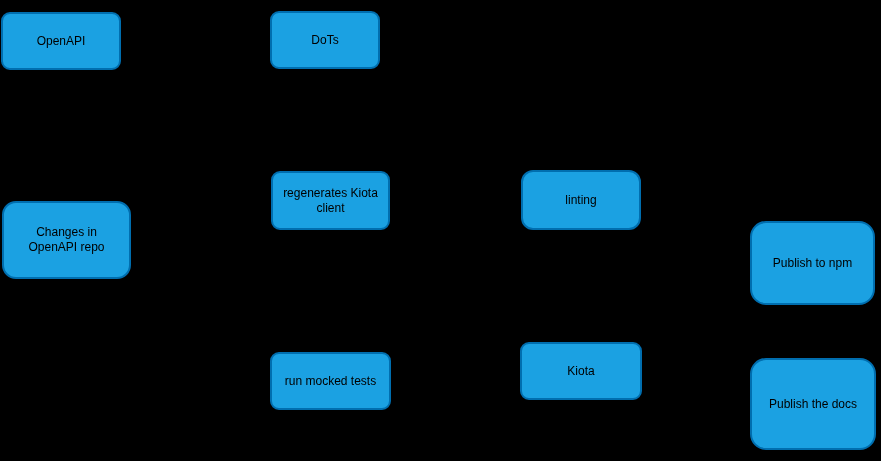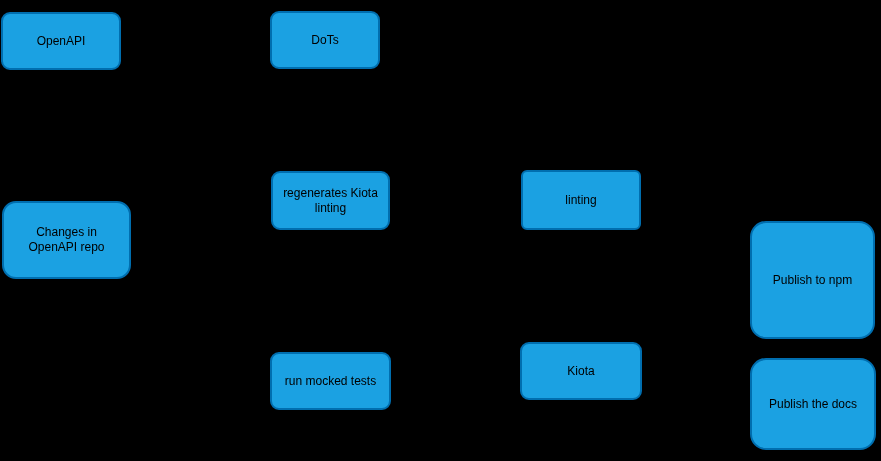--- a/index.html
+++ b/index.html
@@ -31,42 +31,42 @@
   }
   .node .label {
     display: block;
     width: 100%;
     word-wrap: break-word;
   }
   
   .n-openapi        { left: 1px;   top: 12px;  width: 120px; height: 58px; border-radius: 9px;  }
   .n-dots           { left: 270px; top: 11px;  width: 110px; height: 58px; border-radius: 9px;  }
   .n-regenerates    { left: 271px; top: 171px; width: 119px; height: 59px; border-radius: 9px;  }
-  .n-linting        { left: 521px; top: 170px; width: 120px; height: 60px; border-radius: 6px;  }
+  .n-linting        { left: 521px; top: 170px; width: 120px; height: 60px; border-radius: 12px;  }
   .n-changes        { left: 2px;   top: 201px; width: 129px; height: 78px; border-radius: 14px; }
-  .n-publish-npm    { left: 750px; top: 221px; width: 125px; height: 118px; border-radius: 16px; }
+  .n-publish-npm    { left: 750px; top: 221px; width: 125px; height: 84px; border-radius: 16px; }
   .n-run-mocked     { left: 270px; top: 352px; width: 121px; height: 58px; border-radius: 9px;  }
   .n-merge          { left: 520px; top: 342px; width: 122px; height: 58px; border-radius: 9px;  }
   .n-publish-docs   { left: 750px; top: 358px; width: 126px; height: 92px; border-radius: 16px; }
 </style>
 </head>
 <body>
 
 <div class="canvas">
 
   <div class="node n-openapi">
     <span class="label">OpenAPI</span>
   </div>
 
   <div class="node n-dots">
     <span class="label">DoTs</span>
   </div>
 
   <div class="node n-regenerates">
-    <span class="label">regenerates Kiota linting</span>
+    <span class="label">regenerates Kiota client</span>
   </div>
 
   <div class="node n-linting">
     <span class="label">linting</span>
   </div>
 
   <div class="node n-changes">
     <span class="label">Changes in OpenAPI repo</span>
   </div>
 

